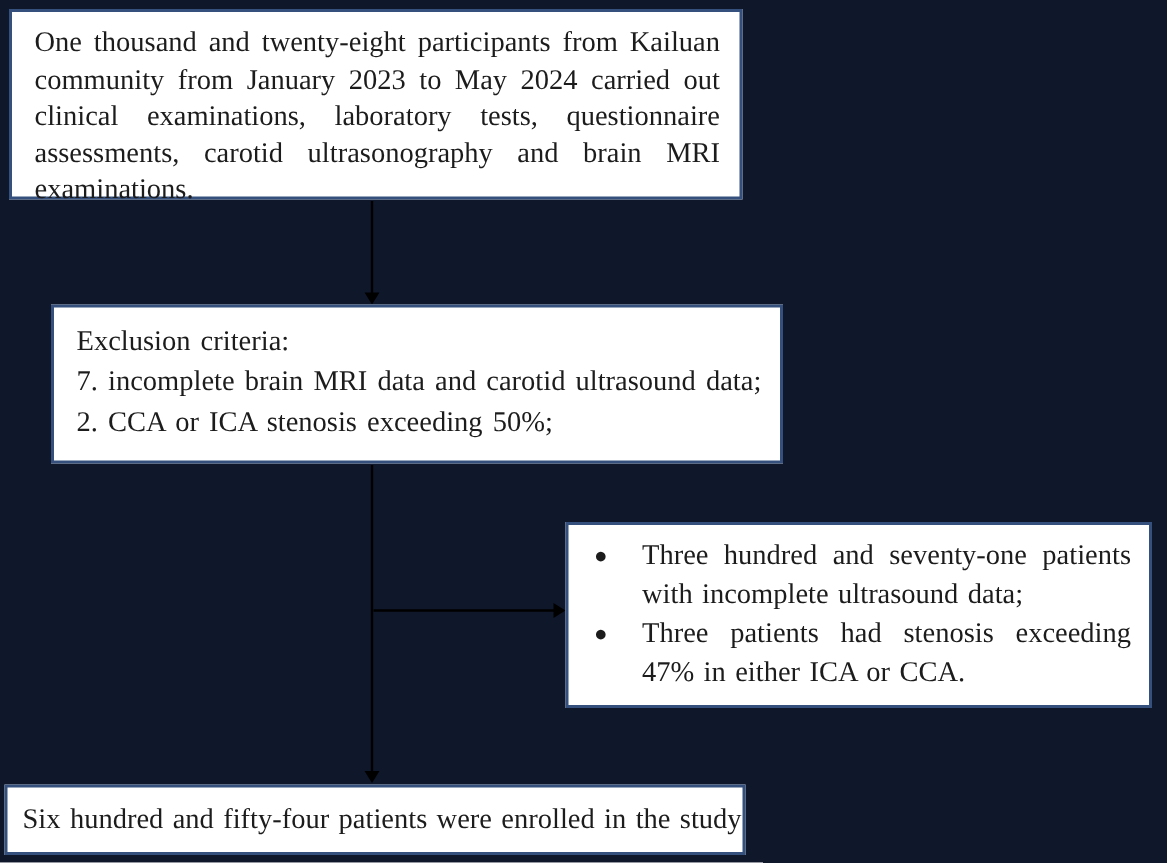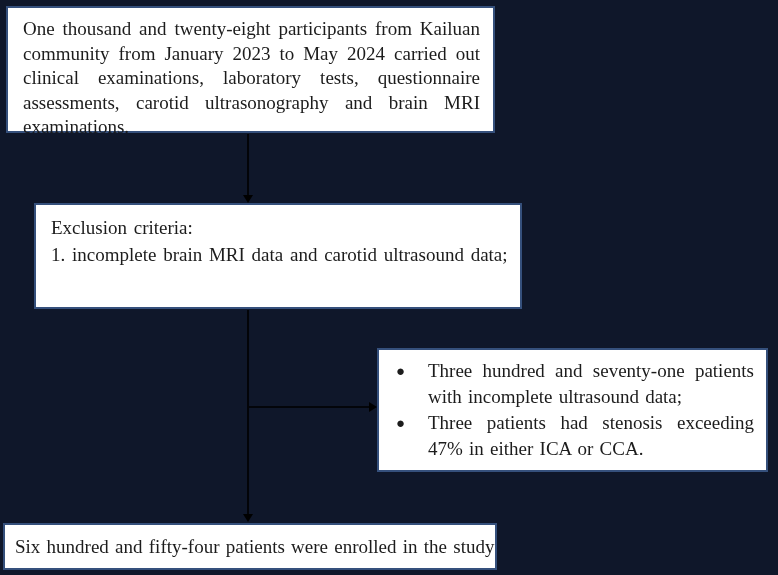--- a/index.html
+++ b/index.html
@@ -104,21 +104,22 @@
     <line x1="249" y1="407" x2="370" y2="407" stroke="#000000" stroke-width="1.6"></line>
     <polygon points="369,402 369,412 377,407" fill="#000000"></polygon>
   </svg>
 
   <div class="box" id="box-participants">
     <p>One thousand and twenty-eight participants from Kailuan community from January 2023 to May 2024 carried out clinical examinations, laboratory tests, questionnaire assessments, carotid ultrasonography and brain MRI examinations.</p>
   </div>
 
   <div class="box" id="box-exclusion">
     <p>Exclusion criteria:</p>
-    <p>1. incomplete brain MRI data and carotid ultrasound data;</p>
+    <p>7. incomplete brain MRI data and carotid ultrasound data;</p>
+    <p>2. CCA or ICA stenosis exceeding 50%;</p>
   </div>
 
   <div class="box" id="box-excluded">
     <ul>
       <li>
         <span class="bullet">●</span>
         <span>Three hundred and seventy-one patients with incomplete ultrasound data;</span>
       </li>
       <li>
         <span class="bullet">●</span>

